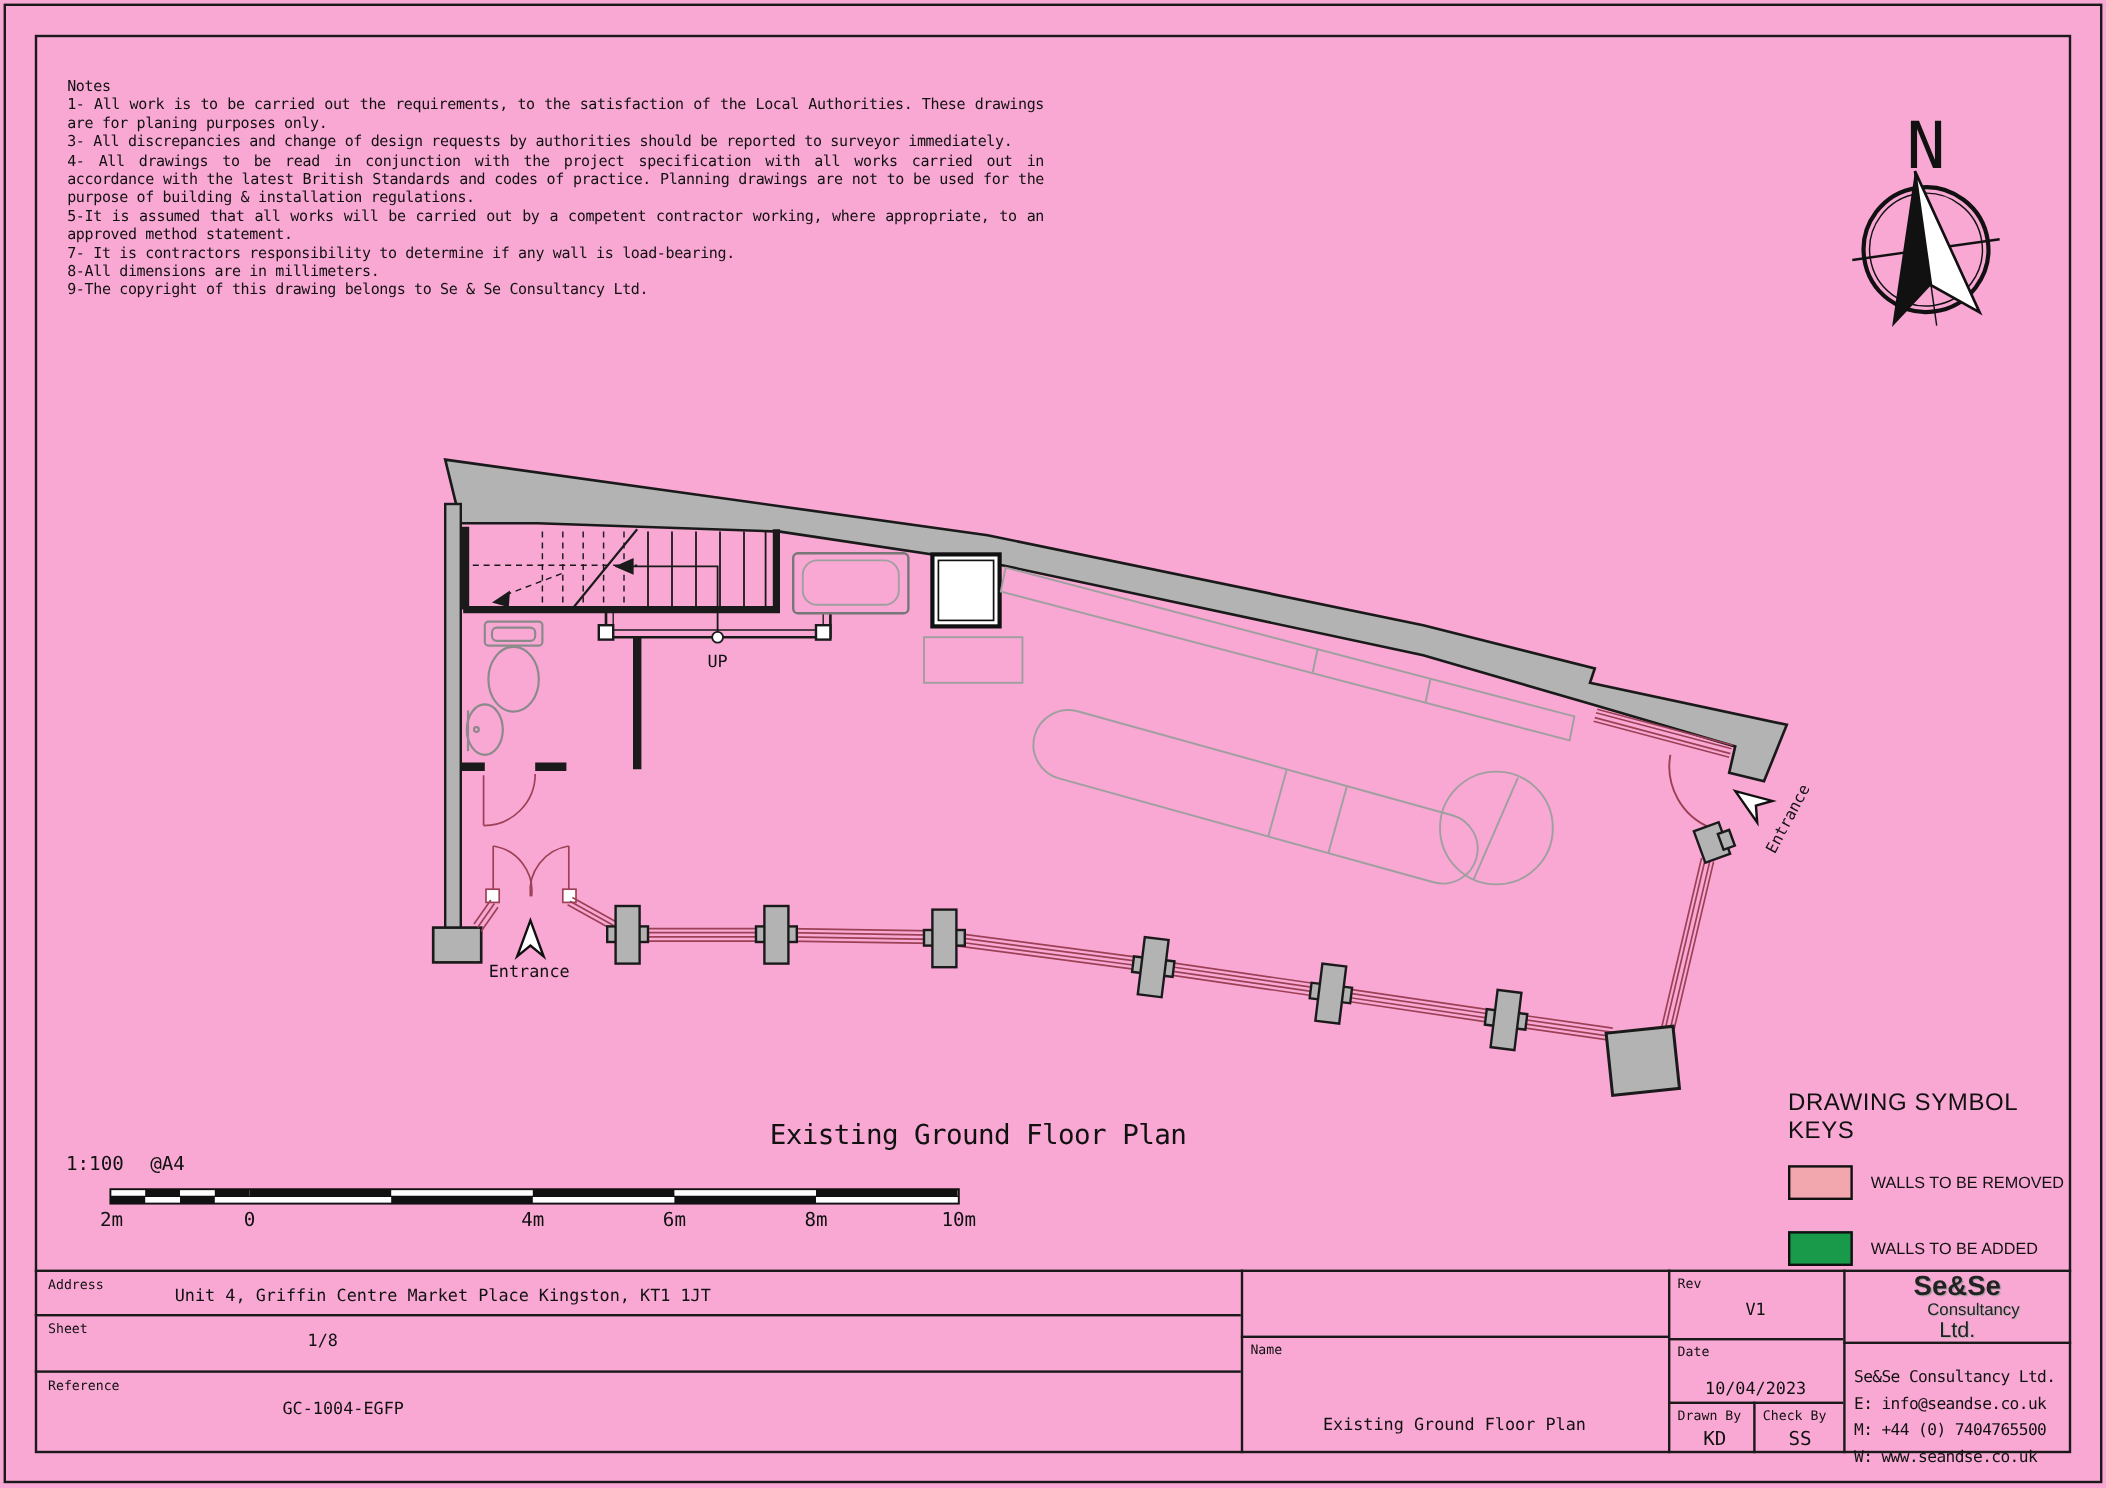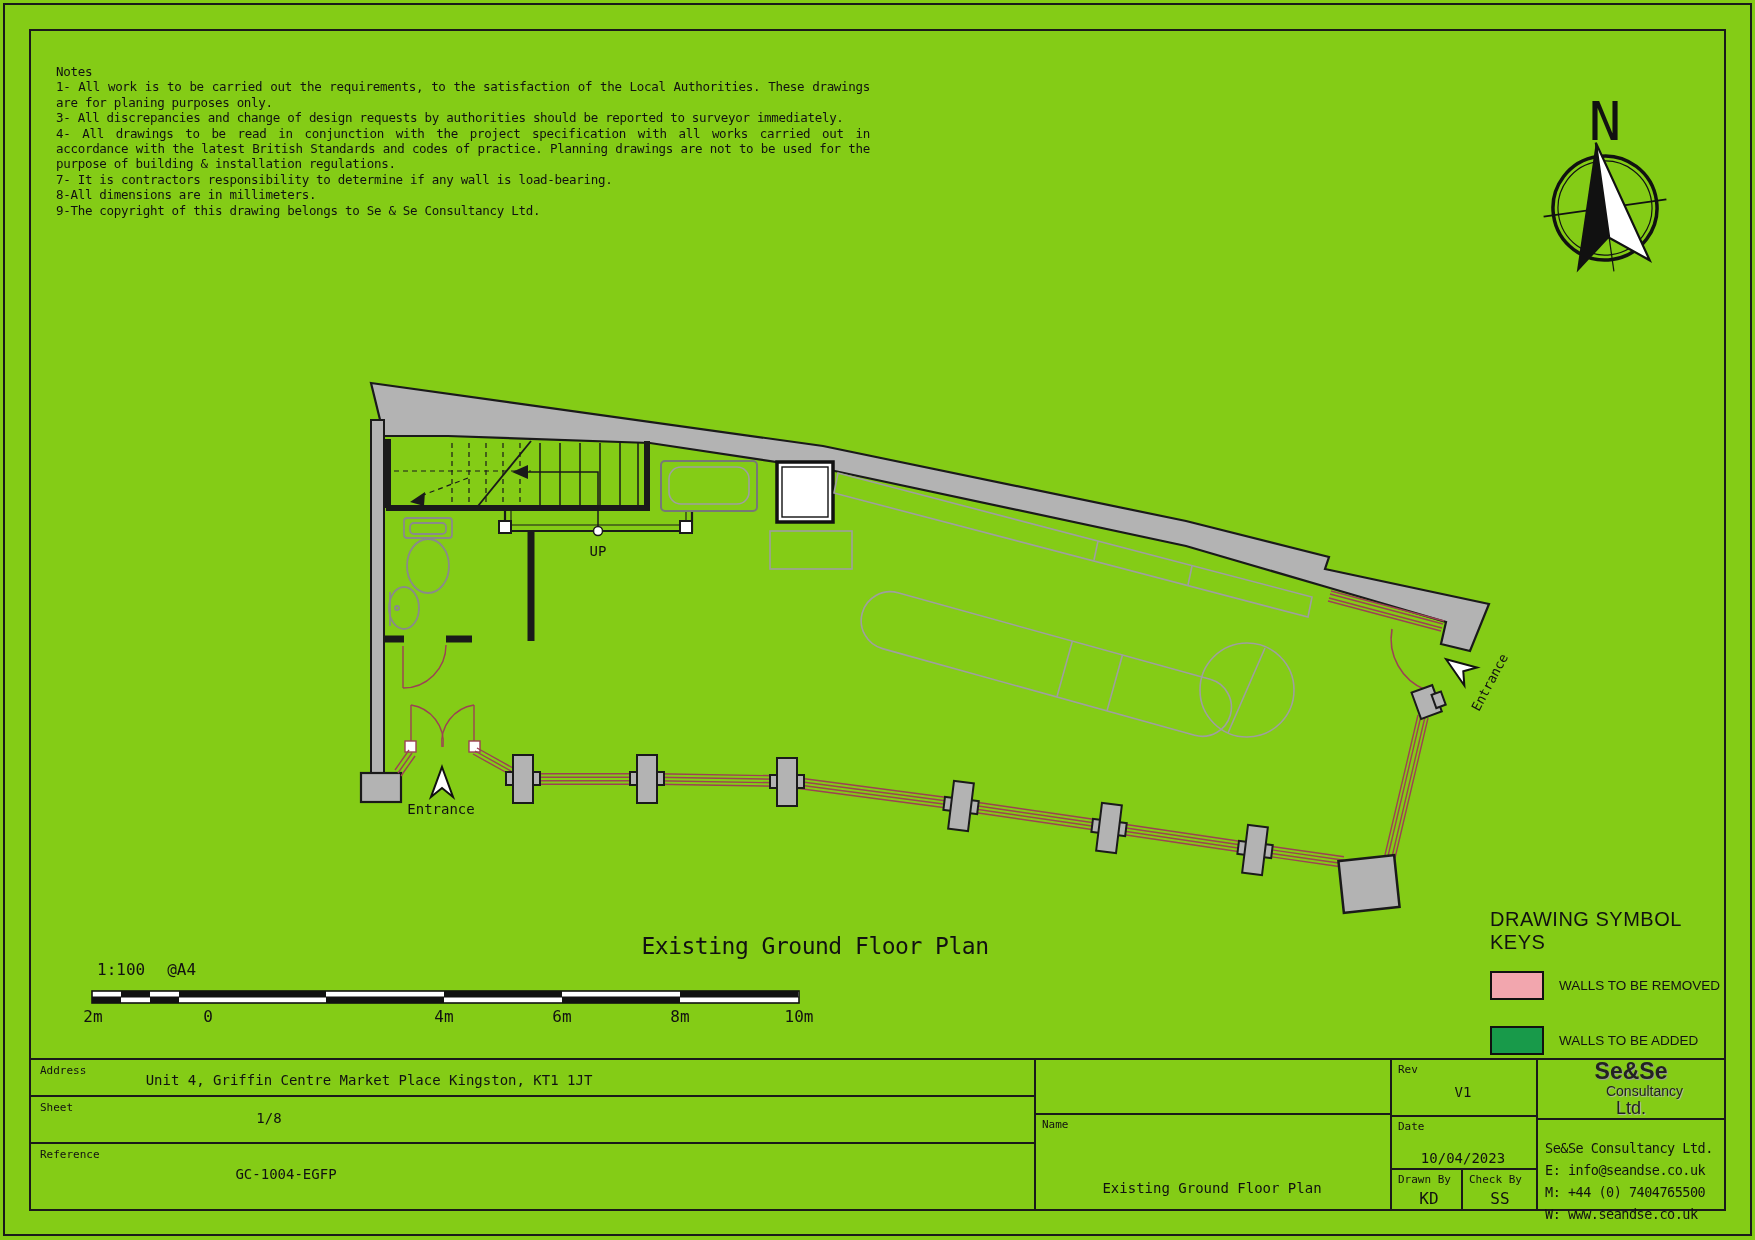--- a/index.html
+++ b/index.html
@@ -1,32 +1,32 @@
 <!DOCTYPE html>
 <html><head>
 <meta charset="utf-8">
 <style>
   html,body{margin:0;padding:0;background:#fff;}
-  #sheet{position:relative;width:1755px;height:1240px;background:#84cc16;overflow:hidden;
+  #sheet{position:relative;width:1755px;height:1240px;background:#f9a8d4;overflow:hidden;
          font-family:"DejaVu Sans Mono",monospace;color:#111;}
   .frame{position:absolute;border:2px solid #1a1a1a;box-sizing:border-box;}
   #outer-frame{left:3px;top:3px;width:1749px;height:1233px;}
   #inner-frame{left:29px;top:29px;width:1697px;height:1182px;}
 
   
   #notes{position:absolute;left:56px;top:64px;width:814px;font-size:12.5px;line-height:15.4px;letter-spacing:-0.3px;}
   #notes .note{text-align:justify;}
   #notes .heading{text-align:left;}
 
   
   #plan-title{position:absolute;left:500px;top:933px;width:630px;text-align:center;
               font-size:23px;letter-spacing:-0.5px;}
 
   
-  #scale-ratio{position:absolute;left:55px;top:960px;font-size:16px;margin-left:42px;}
+  #scale-ratio{position:absolute;left:55px;top:960px;font-size:16px;}
   #scale-ratio span{margin-right:22px;}
   .tick{position:absolute;top:1007px;width:60px;text-align:center;font-size:16px;}
 
   
   #legend{position:absolute;left:1490px;top:908px;width:240px;}
   #legend .head{font-family:"Liberation Sans",sans-serif;font-size:20px;letter-spacing:0.5px;color:#111;}
   #legend .row{display:flex;align-items:center;margin-top:17px;}
   #legend .row.second{margin-top:26px;}
   #legend .swatch{width:50px;height:25px;border:2px solid #111;margin-right:15px;flex:none;}
   #legend .lab{font-family:"Liberation Sans",sans-serif;font-size:13.5px;color:#111;white-space:nowrap;}
@@ -51,20 +51,21 @@
 
 <div id="sheet">
   <div id="outer-frame" class="frame"></div>
   <div id="inner-frame" class="frame"></div>
 
   <div id="notes">
     <div class="heading">Notes</div>
     <div class="note">1- All work is to be carried out the requirements, to the satisfaction of the Local Authorities. These drawings are for planing purposes only.</div>
     <div class="note">3- All discrepancies and change of design requests by authorities should be reported to surveyor immediately.</div>
     <div class="note">4- All drawings to be read in conjunction with the project specification with all works carried out in accordance with the latest British Standards and codes of practice. Planning drawings are not to be used for the purpose of building &amp; installation regulations.</div>
+    <div class="note">5-It is assumed that all works will be carried out by a competent contractor working, where appropriate, to an approved method statement.</div>
     <div class="note">7- It is contractors responsibility to determine if any wall is load-bearing.</div>
     <div class="note">8-All dimensions are in millimeters.</div>
     <div class="note">9-The copyright of this drawing belongs to Se &amp; Se Consultancy Ltd.</div>
   </div>
 
   <svg width="1755" height="1240" viewBox="0 0 1755 1240" style="position:absolute;left:0;top:0;">
     <defs>
       <g id="pillar">
         <rect x="-17" y="-7" width="34" height="13" fill="#b3b3b3" stroke="#1a1a1a" stroke-width="2"></rect>
         <rect x="-10" y="-24" width="20" height="48" fill="#b3b3b3" stroke="#1a1a1a" stroke-width="2"></rect>

